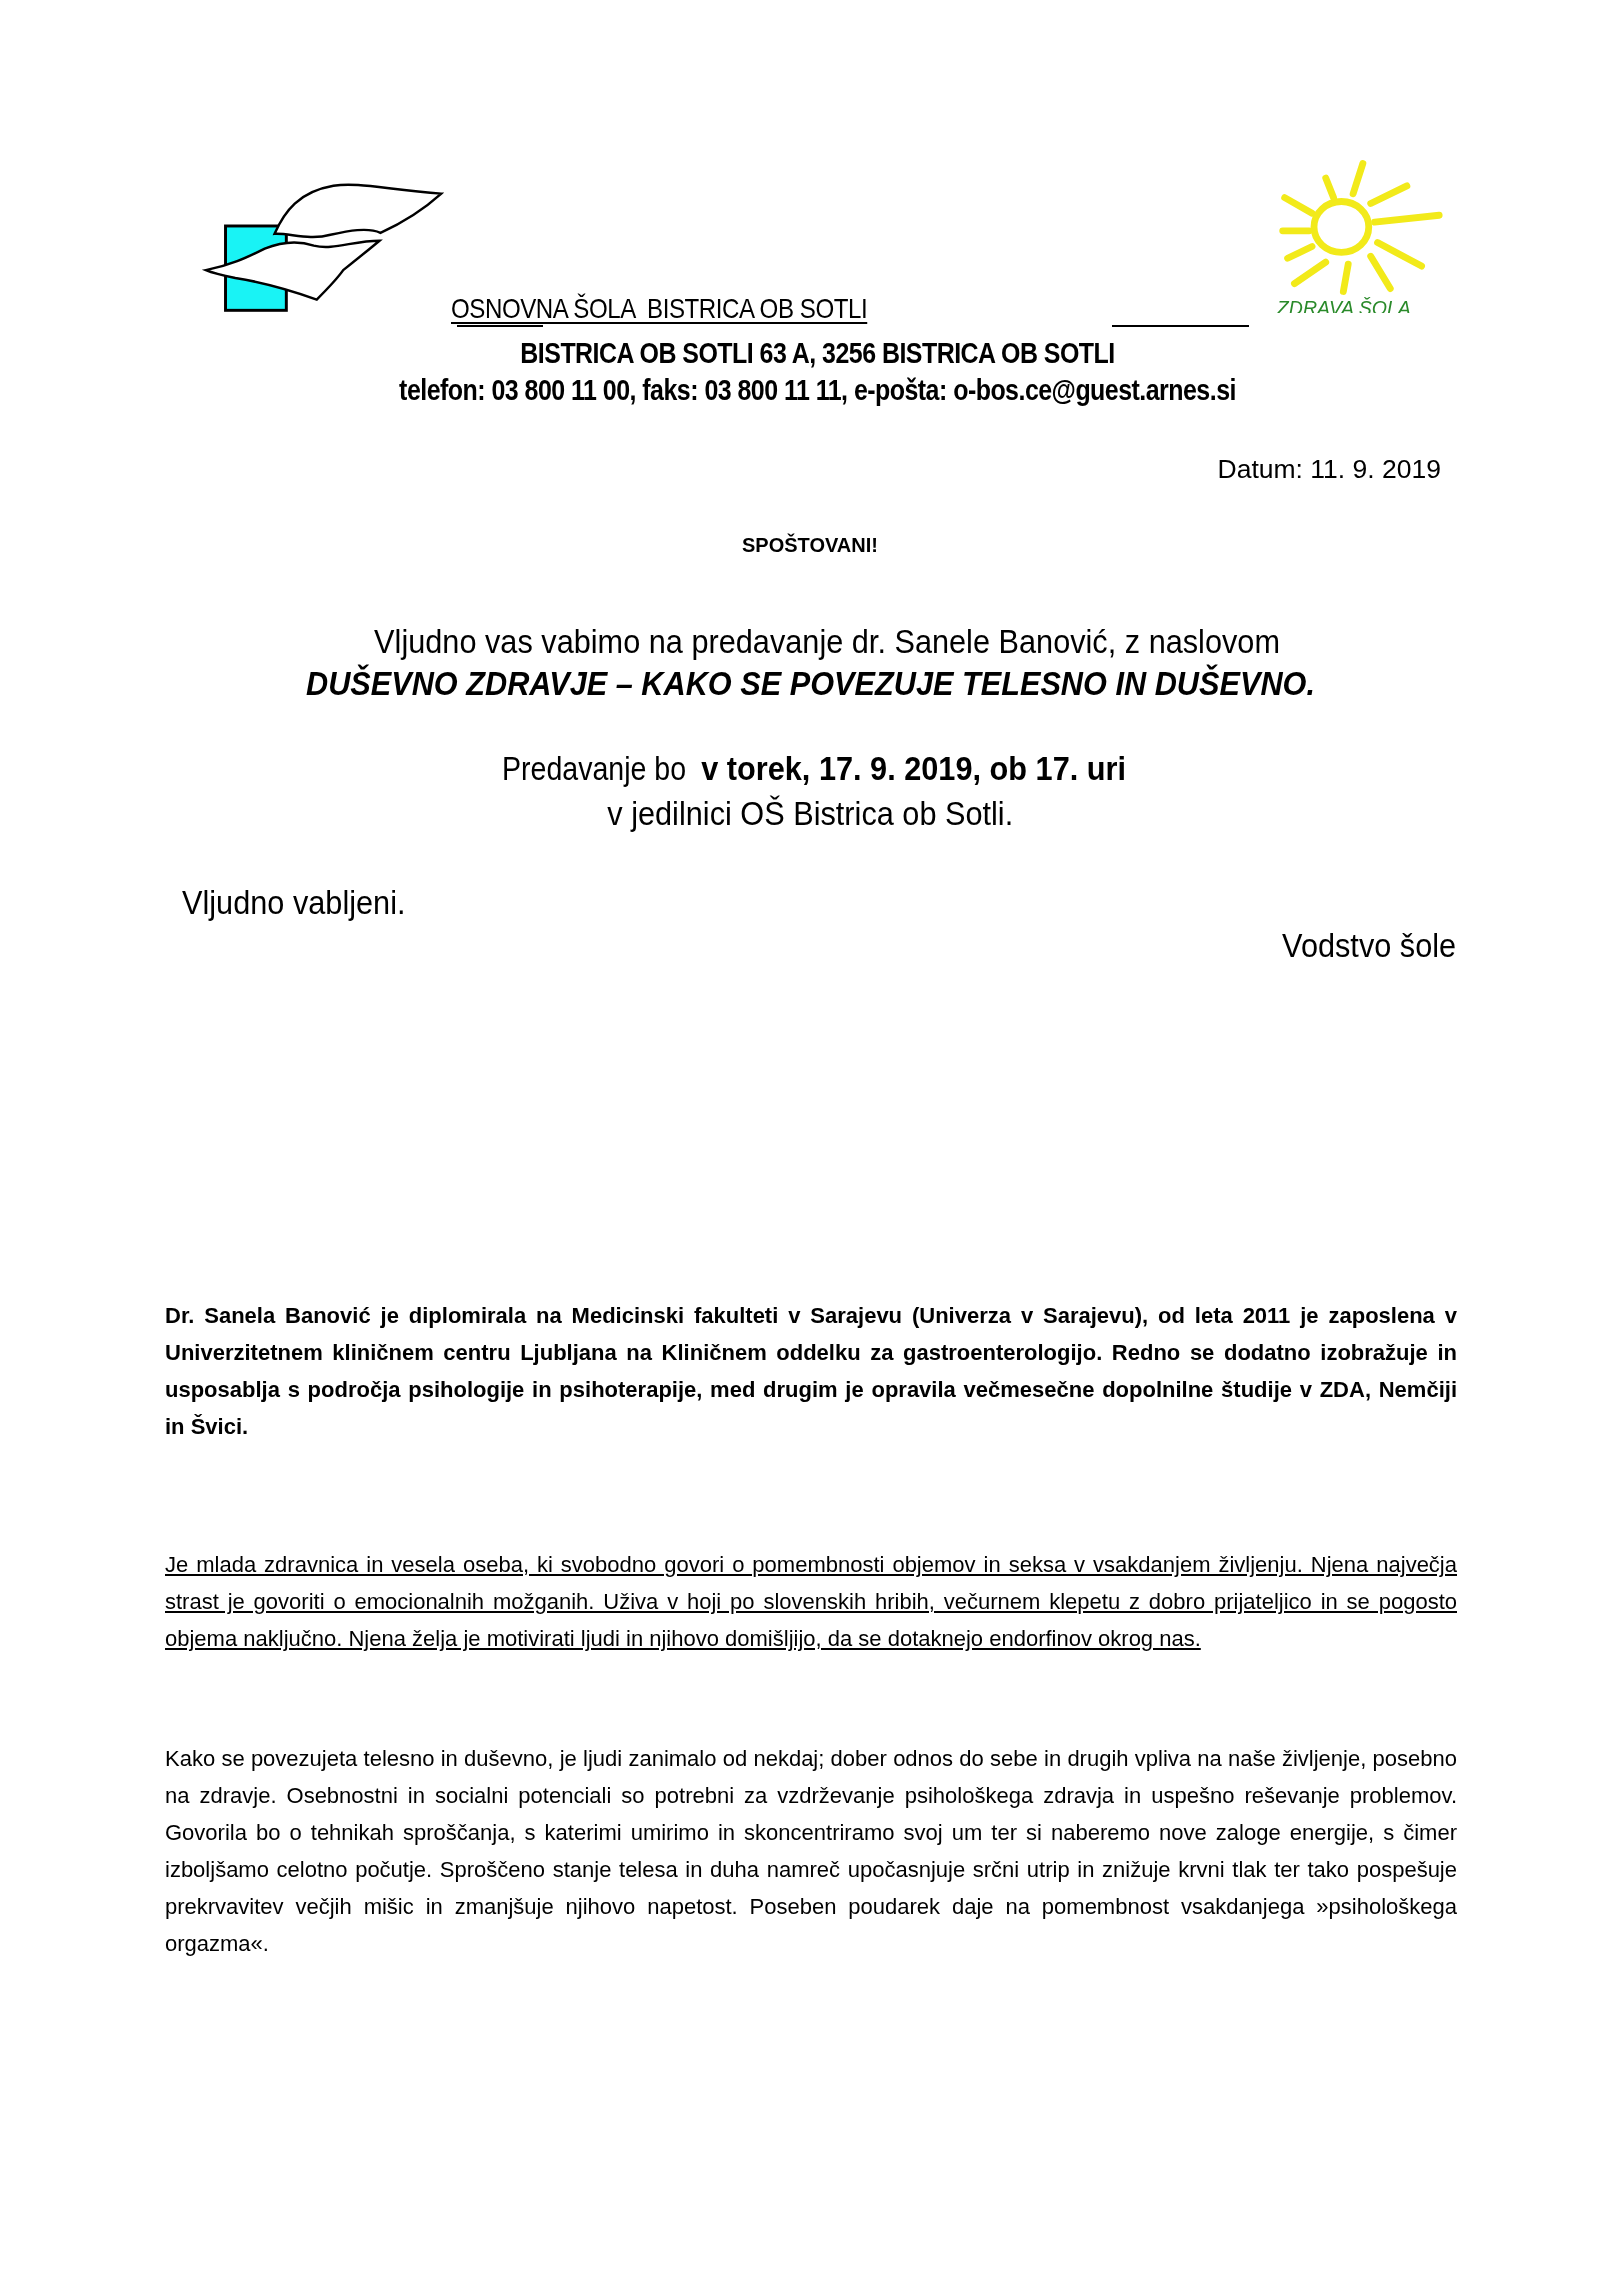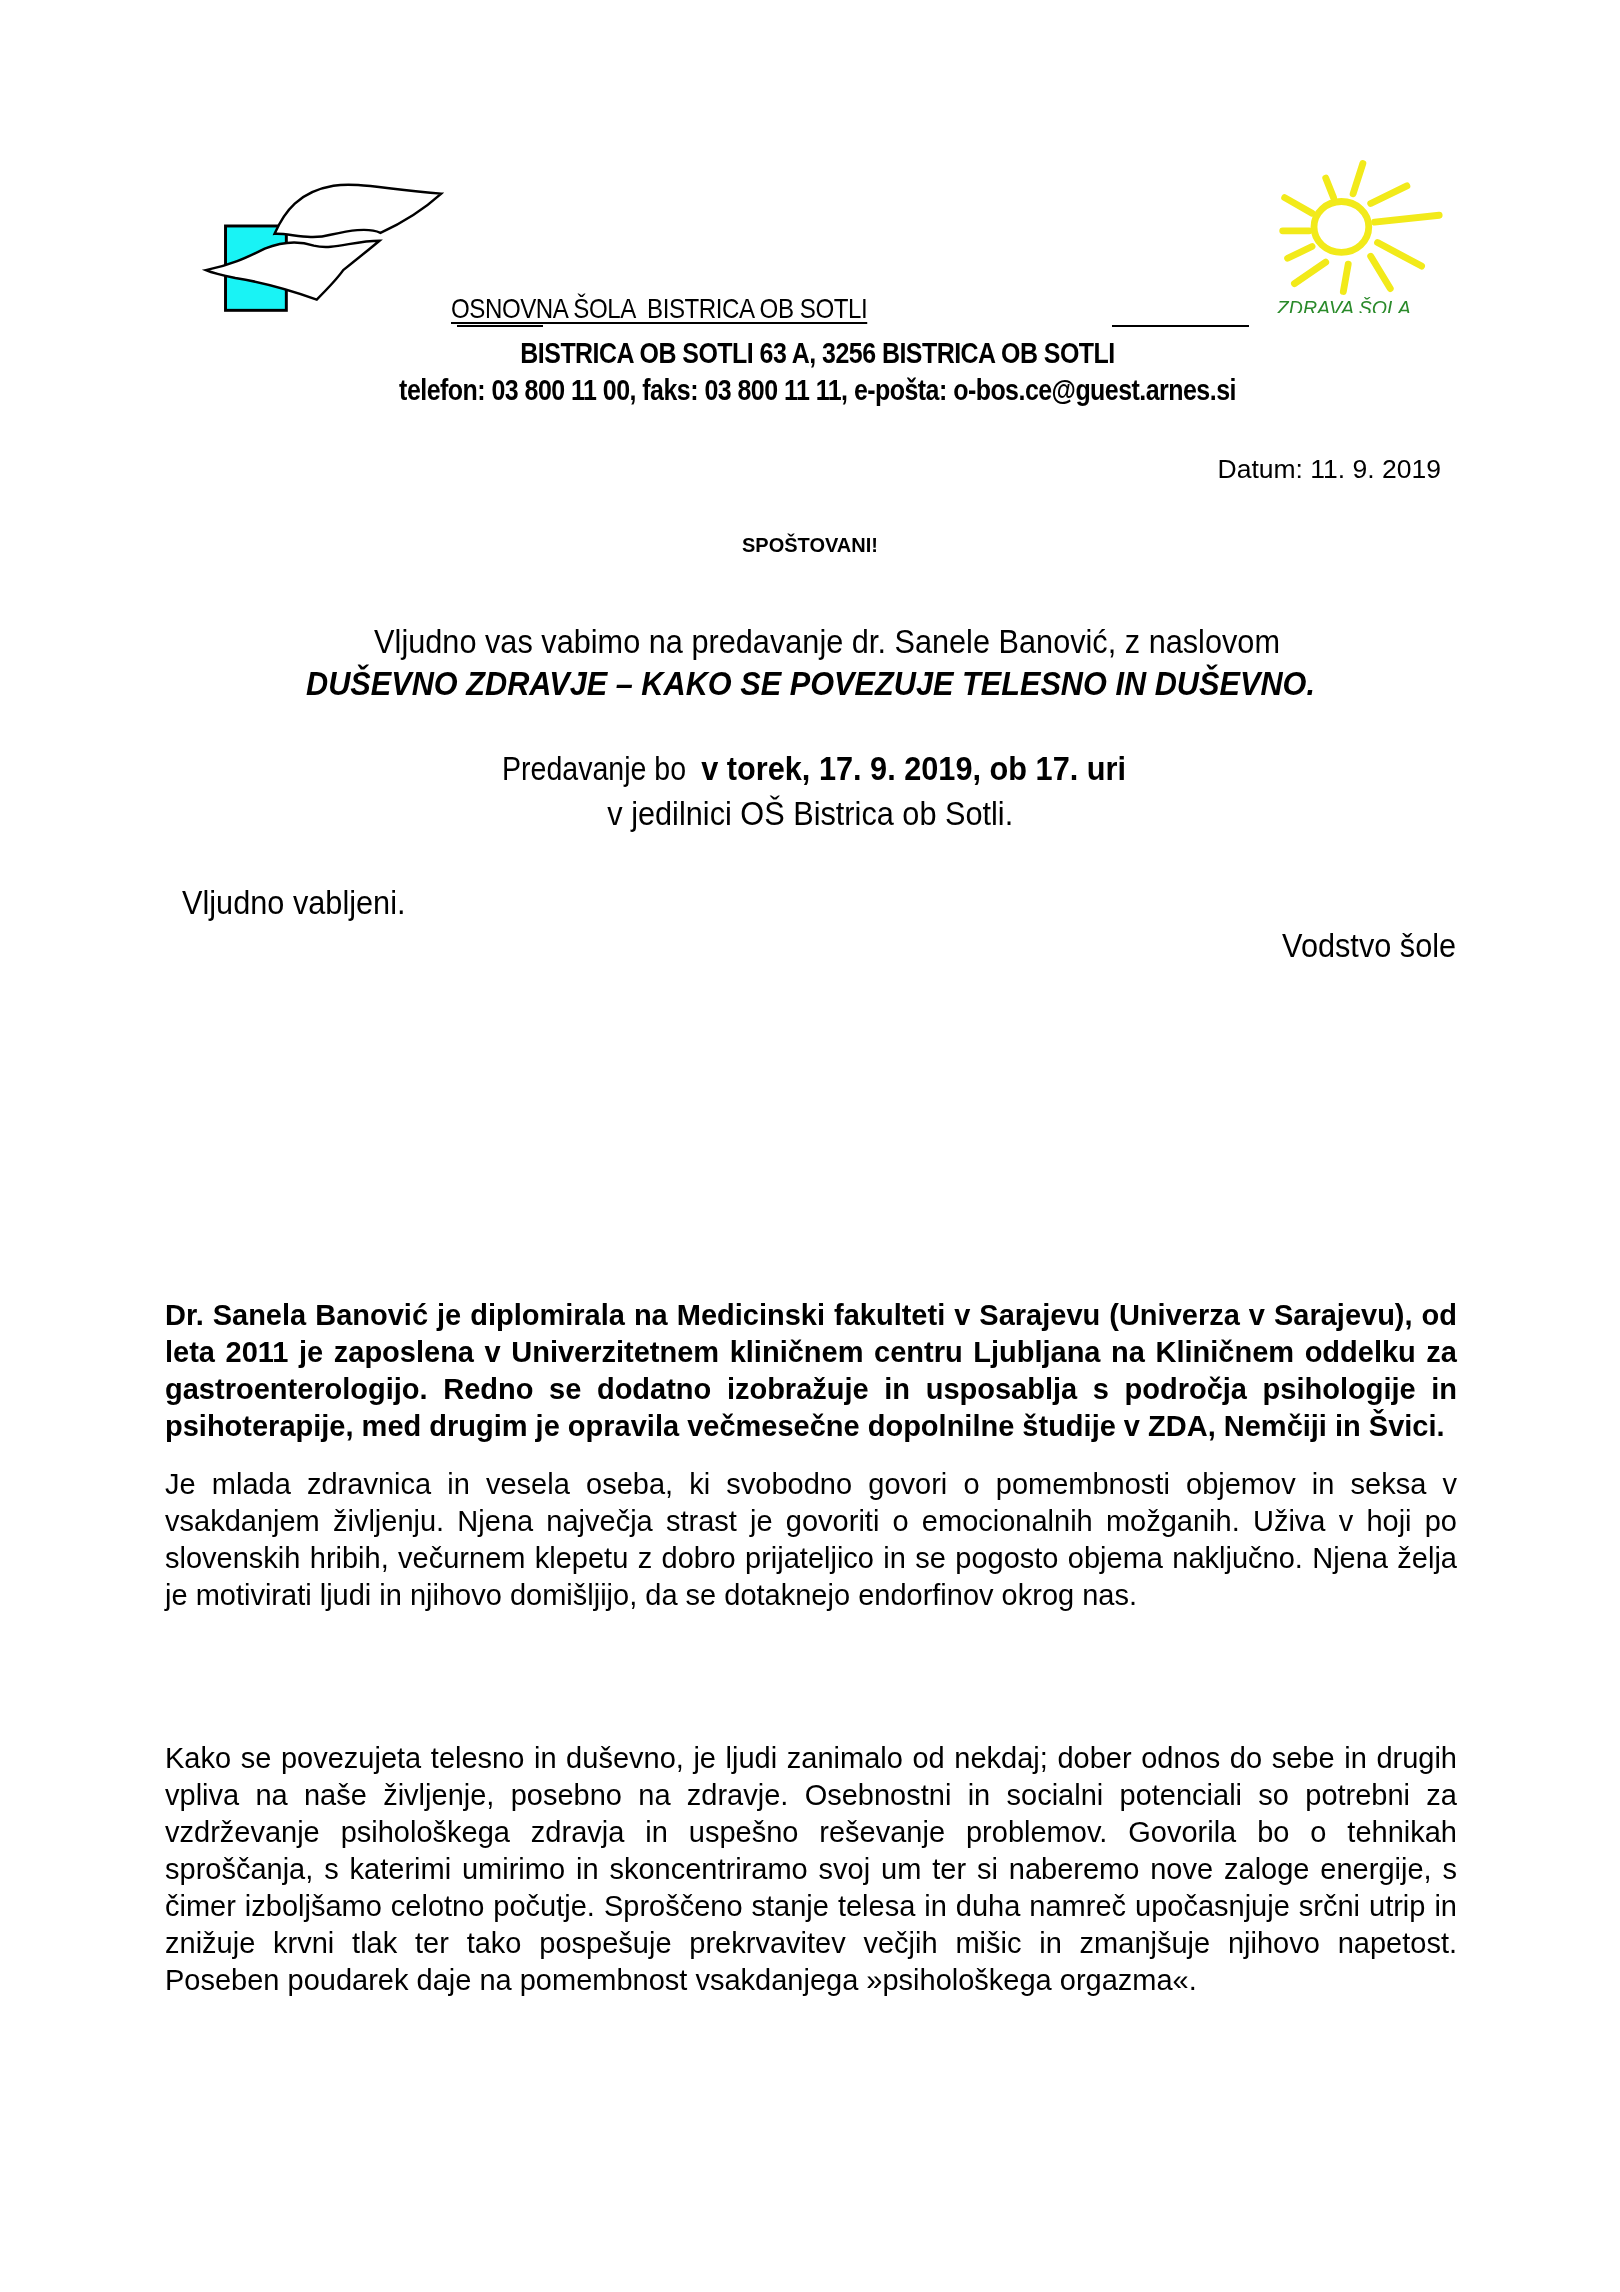--- a/index.html
+++ b/index.html
@@ -20,24 +20,24 @@
     .invite { left: 0; width: 1620px; text-align: center; font-size: 33px; }
     .invite span { display: inline-block; transform: scaleX(0.93); }
     .inv1 { top: 623px; padding-left: 17px; }
     .inv2 { top: 665px; font-weight: bold; font-style: italic; }
     .inv3 { top: 750px; }
     .inv4 { top: 795px; }
     .closing { left: 182px; top: 884px; font-size: 33px; }
     .closing span, .sign span { display:inline-block; transform: scaleX(0.93); transform-origin: left top; }
     .sign { right: 164px; top: 927px; font-size: 33px; }
     .sign span { transform-origin: right top; }
-    .para { left: 165px; width: 1292px; font-size: 29px; line-height: 37px; text-align: justify; }
+    .para { left: 165px; width: 1292px; font-size: 22px; line-height: 37px; text-align: justify; }
     .para p { margin: 0; }
     .bio { top: 1297px; font-weight: bold; }
-    .p2 { top: 1466px; }
+    .p2 { top: 1546px; text-decoration: underline; }
     .p3 { top: 1740px; }
   </style>
 </head>
 <body>
 
 <div class="abs logo-left">
   <svg width="255" height="157" viewBox="0 0 260 160">
     <rect x="25" y="55" width="62" height="86" fill="#19f3f5" stroke="#000" stroke-width="3"></rect>
     <path d="M75,63 C85,40 100,20 135,14 C160,10 190,18 245,22 C225,40 205,52 183,62 C170,56 150,60 132,64 C110,70 90,62 75,63 Z" fill="#fff" stroke="#000" stroke-width="2.5"></path>
     <path d="M5,100 C30,95 45,88 65,78 C85,70 100,70 115,75 C135,80 155,70 182,70 C170,80 155,92 145,100 C138,110 128,120 118,130 C90,120 60,112 35,108 C25,106 12,103 5,100 Z" fill="#fff" stroke="#000" stroke-width="2.5"></path>

